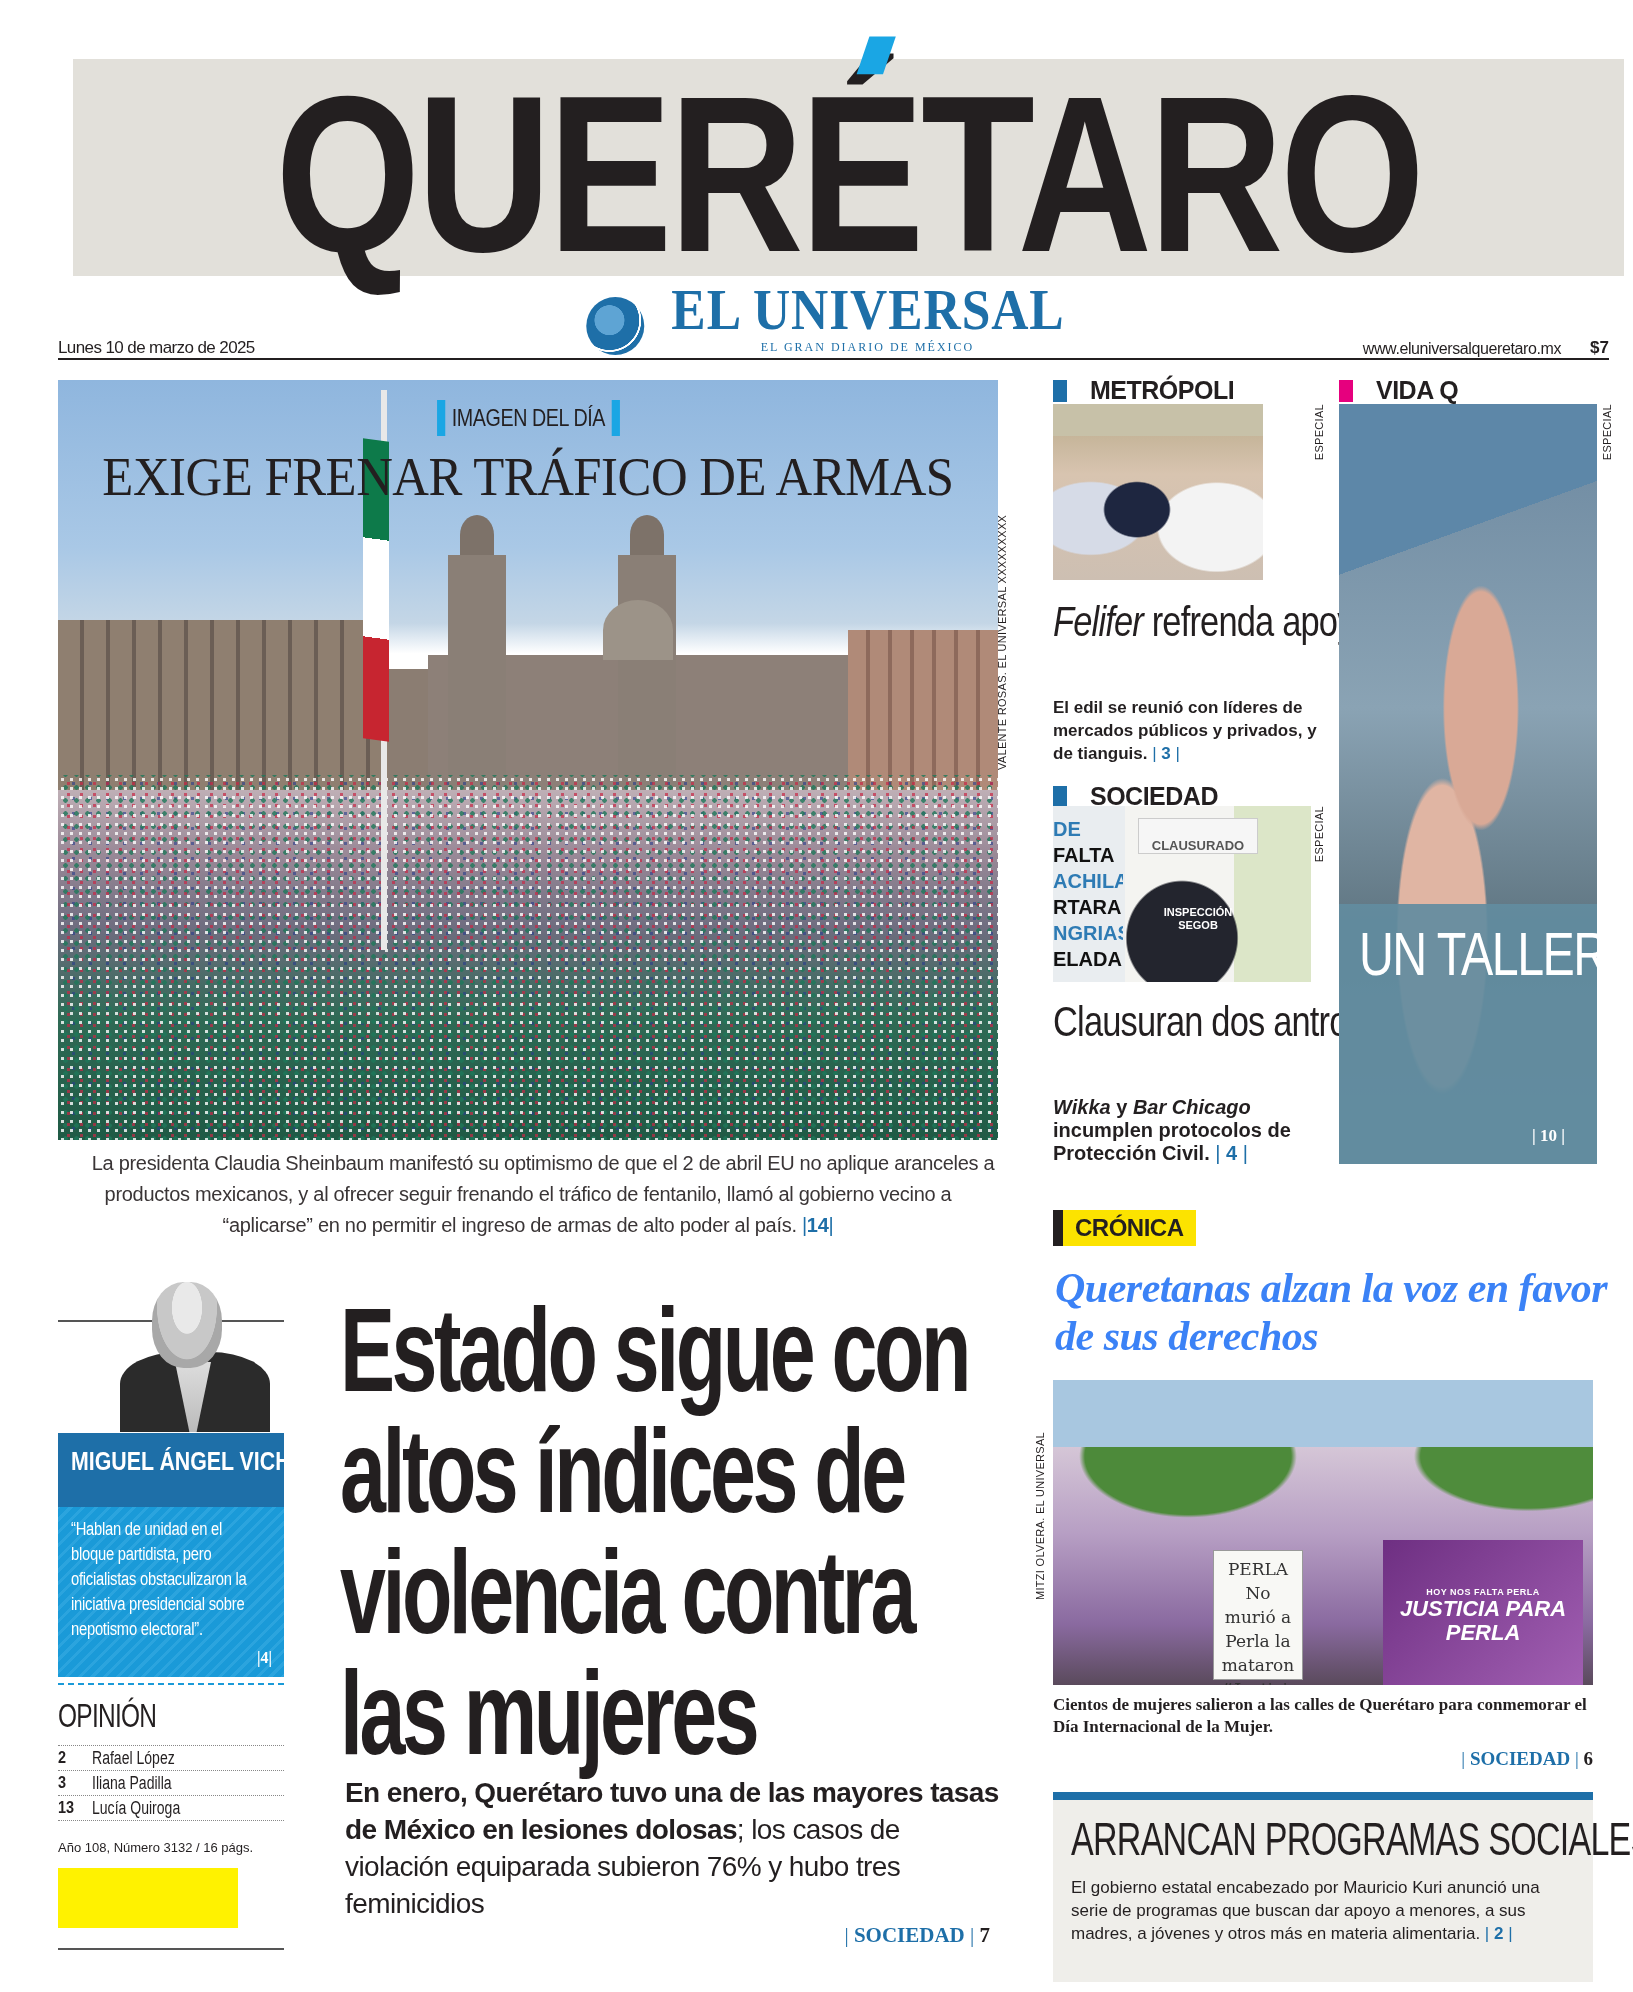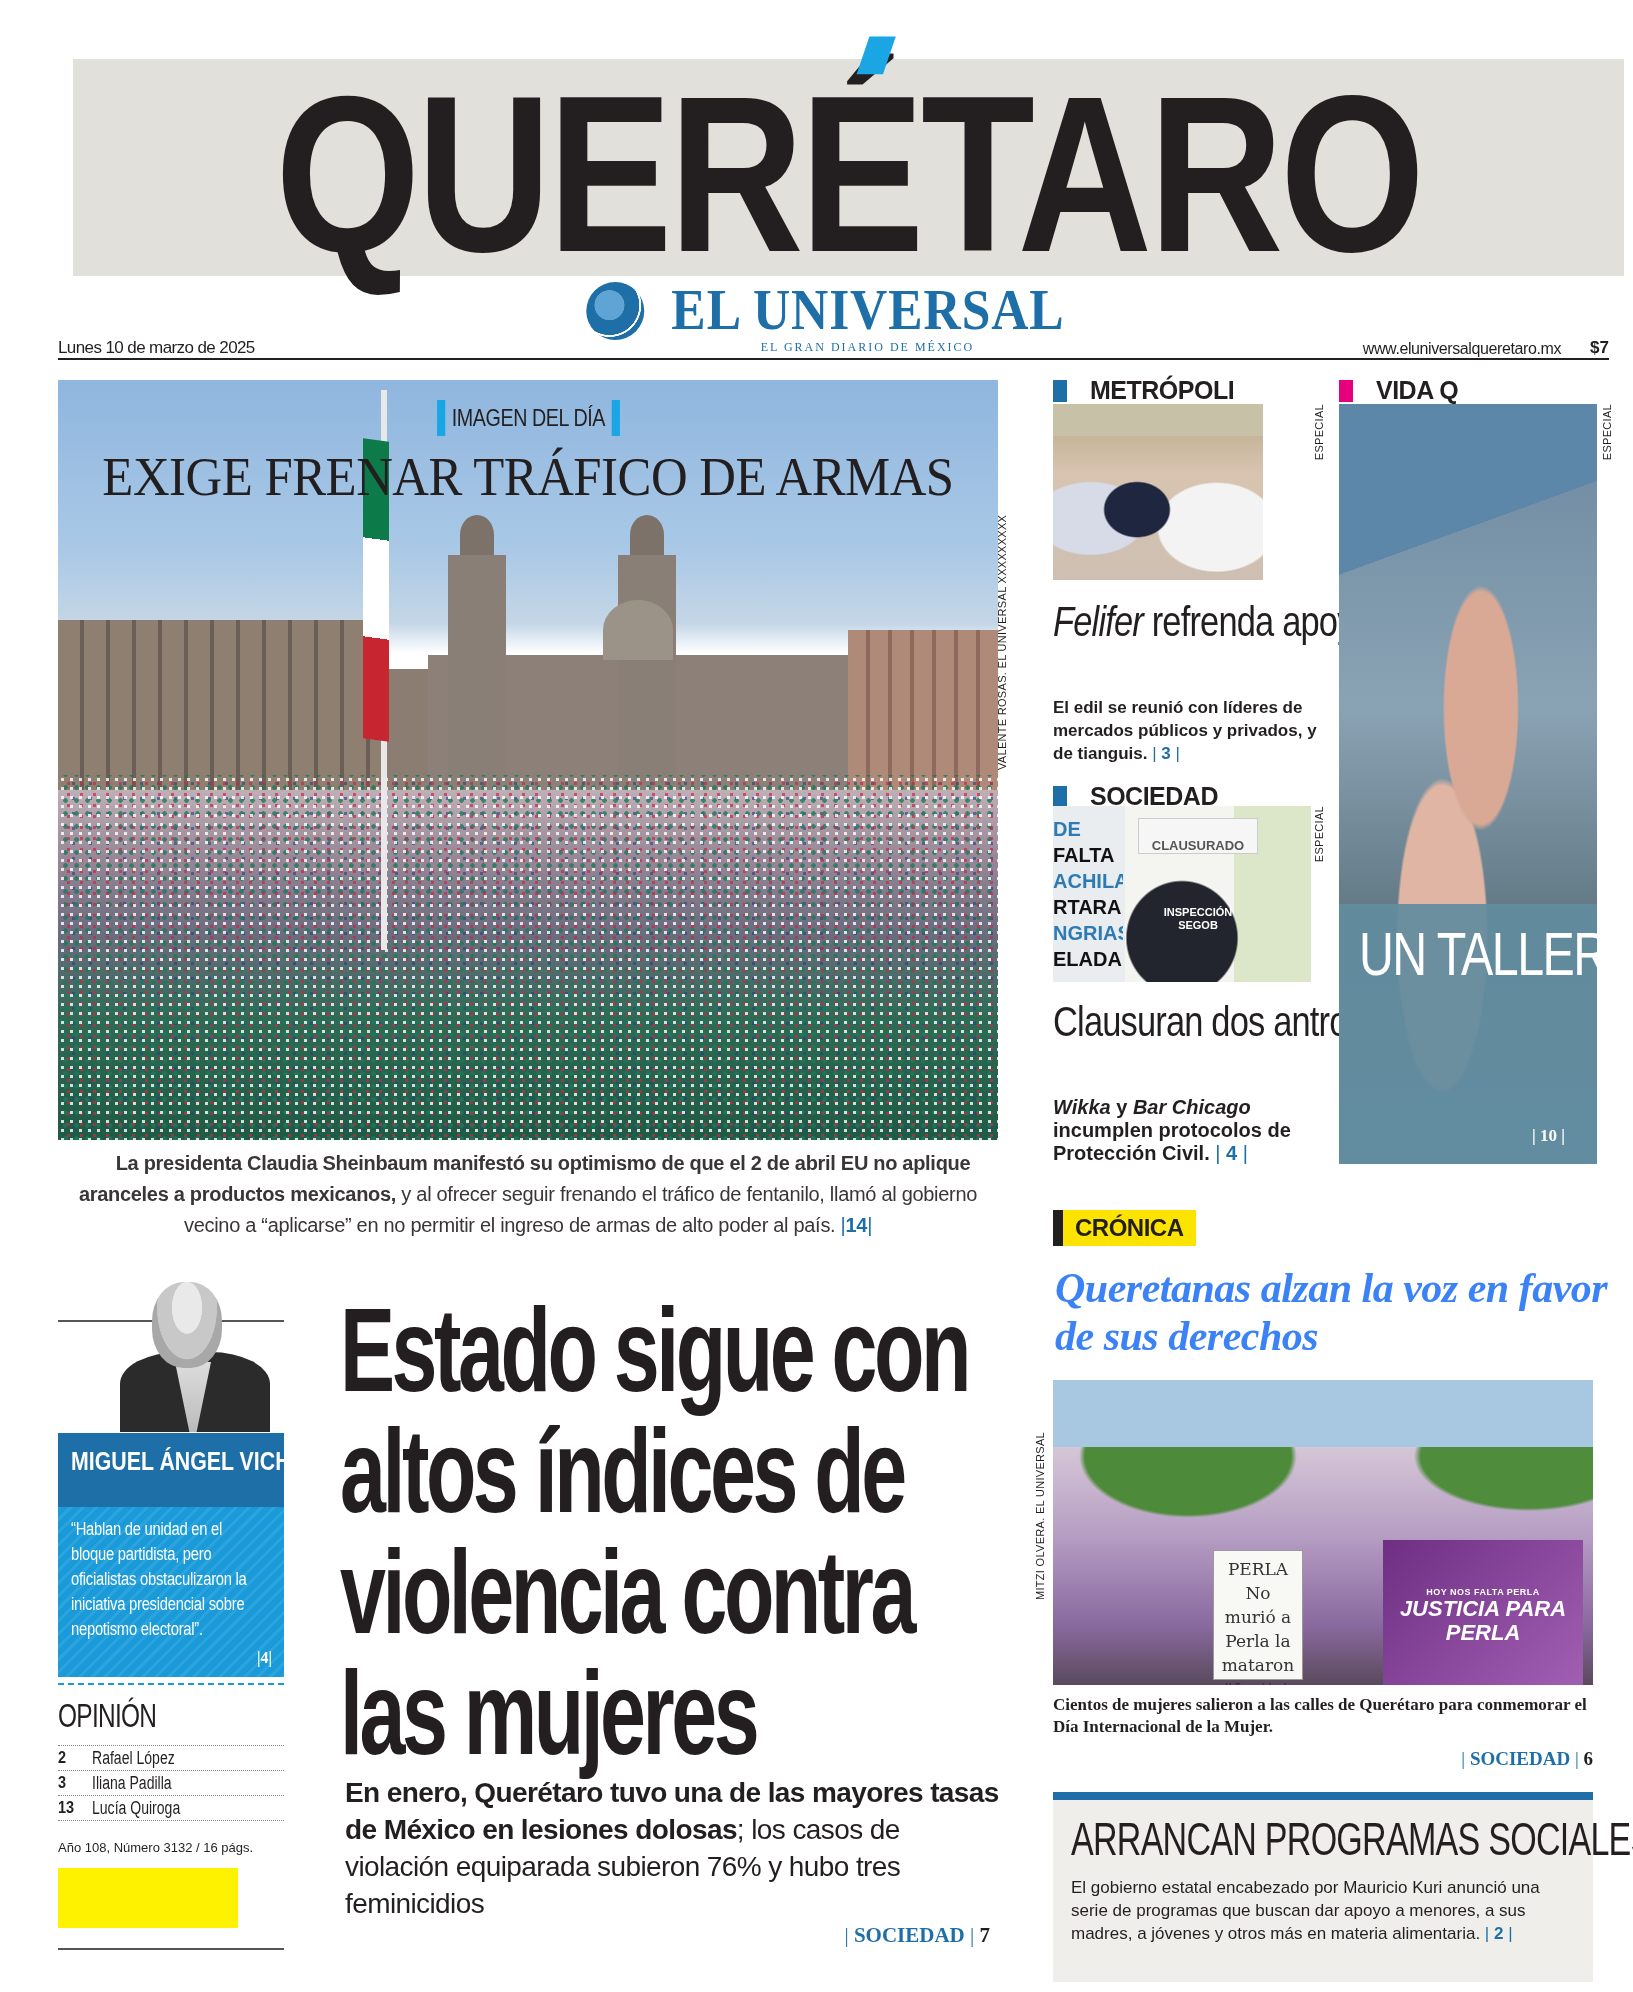--- a/index.html
+++ b/index.html
@@ -24,21 +24,21 @@
   .masthead-title .accent { position: relative; }
   .masthead-title .accent::before {
     content: ""; position: absolute; left: 52%; top: -12px;
     width: 30px; height: 36px; background: #1aa6e4;
     transform: skewX(-22deg);
   }
 
   .brand-row { left: 58px; top: 282px; width: 1551px; height: 80px; }
   .brand-logo {
     position: absolute; left: 50%; top: 0; transform: translateX(-50%);
-    display: flex; align-items: flex-start; gap: 10px;
+    display: flex; align-items: flex-end; gap: 10px;
   }
   .globe {
     width: 58px; height: 58px; border-radius: 50%;
     background: radial-gradient(circle at 40% 40%, #5ea4d4 0 30%, #1e6fa8 31% 60%, #fff 61% 64%, #1e6fa8 65%);
     position: relative;
   }
   .brand-text { display: flex; flex-direction: column; align-items: center; }
   .brand-name {
     font-family: "Liberation Serif", serif; font-weight: 700;
     font-size: 56px; color: #1e6fa8; letter-spacing: 1px; line-height: 1;
@@ -122,21 +122,21 @@
     font-size: 11px; color: #231f20; background: transparent; letter-spacing: 0.3px;
   }
   .credit-outside { left: 996px; top: 510px; height: 260px; }
 
   .main-caption {
     left: 58px; top: 1148px; width: 940px; text-align: center;
     font-size: 20px; line-height: 31px; color: #3a3536;
     font-family: "Liberation Sans Narrow", "Liberation Sans", sans-serif;
     letter-spacing: -0.3px;
   }
-  .main-caption b { font-weight: 700; color: #3a3536; margin-left: 30px; }
+  .main-caption b { font-weight: 400; color: #3a3536; margin-left: 30px; }
   .pageref { color: #1e6fa8; font-weight: 700; }
   .pipe { color: #1e6fa8; font-weight: 400; }
 
   
   .section-label {
     display: flex; align-items: center; gap: 23px;
     font-family: "Liberation Sans Narrow", "Liberation Sans", sans-serif;
     font-weight: 700; font-size: 25px; color: #231f20; letter-spacing: -0.5px;
     line-height: 1;
   }

